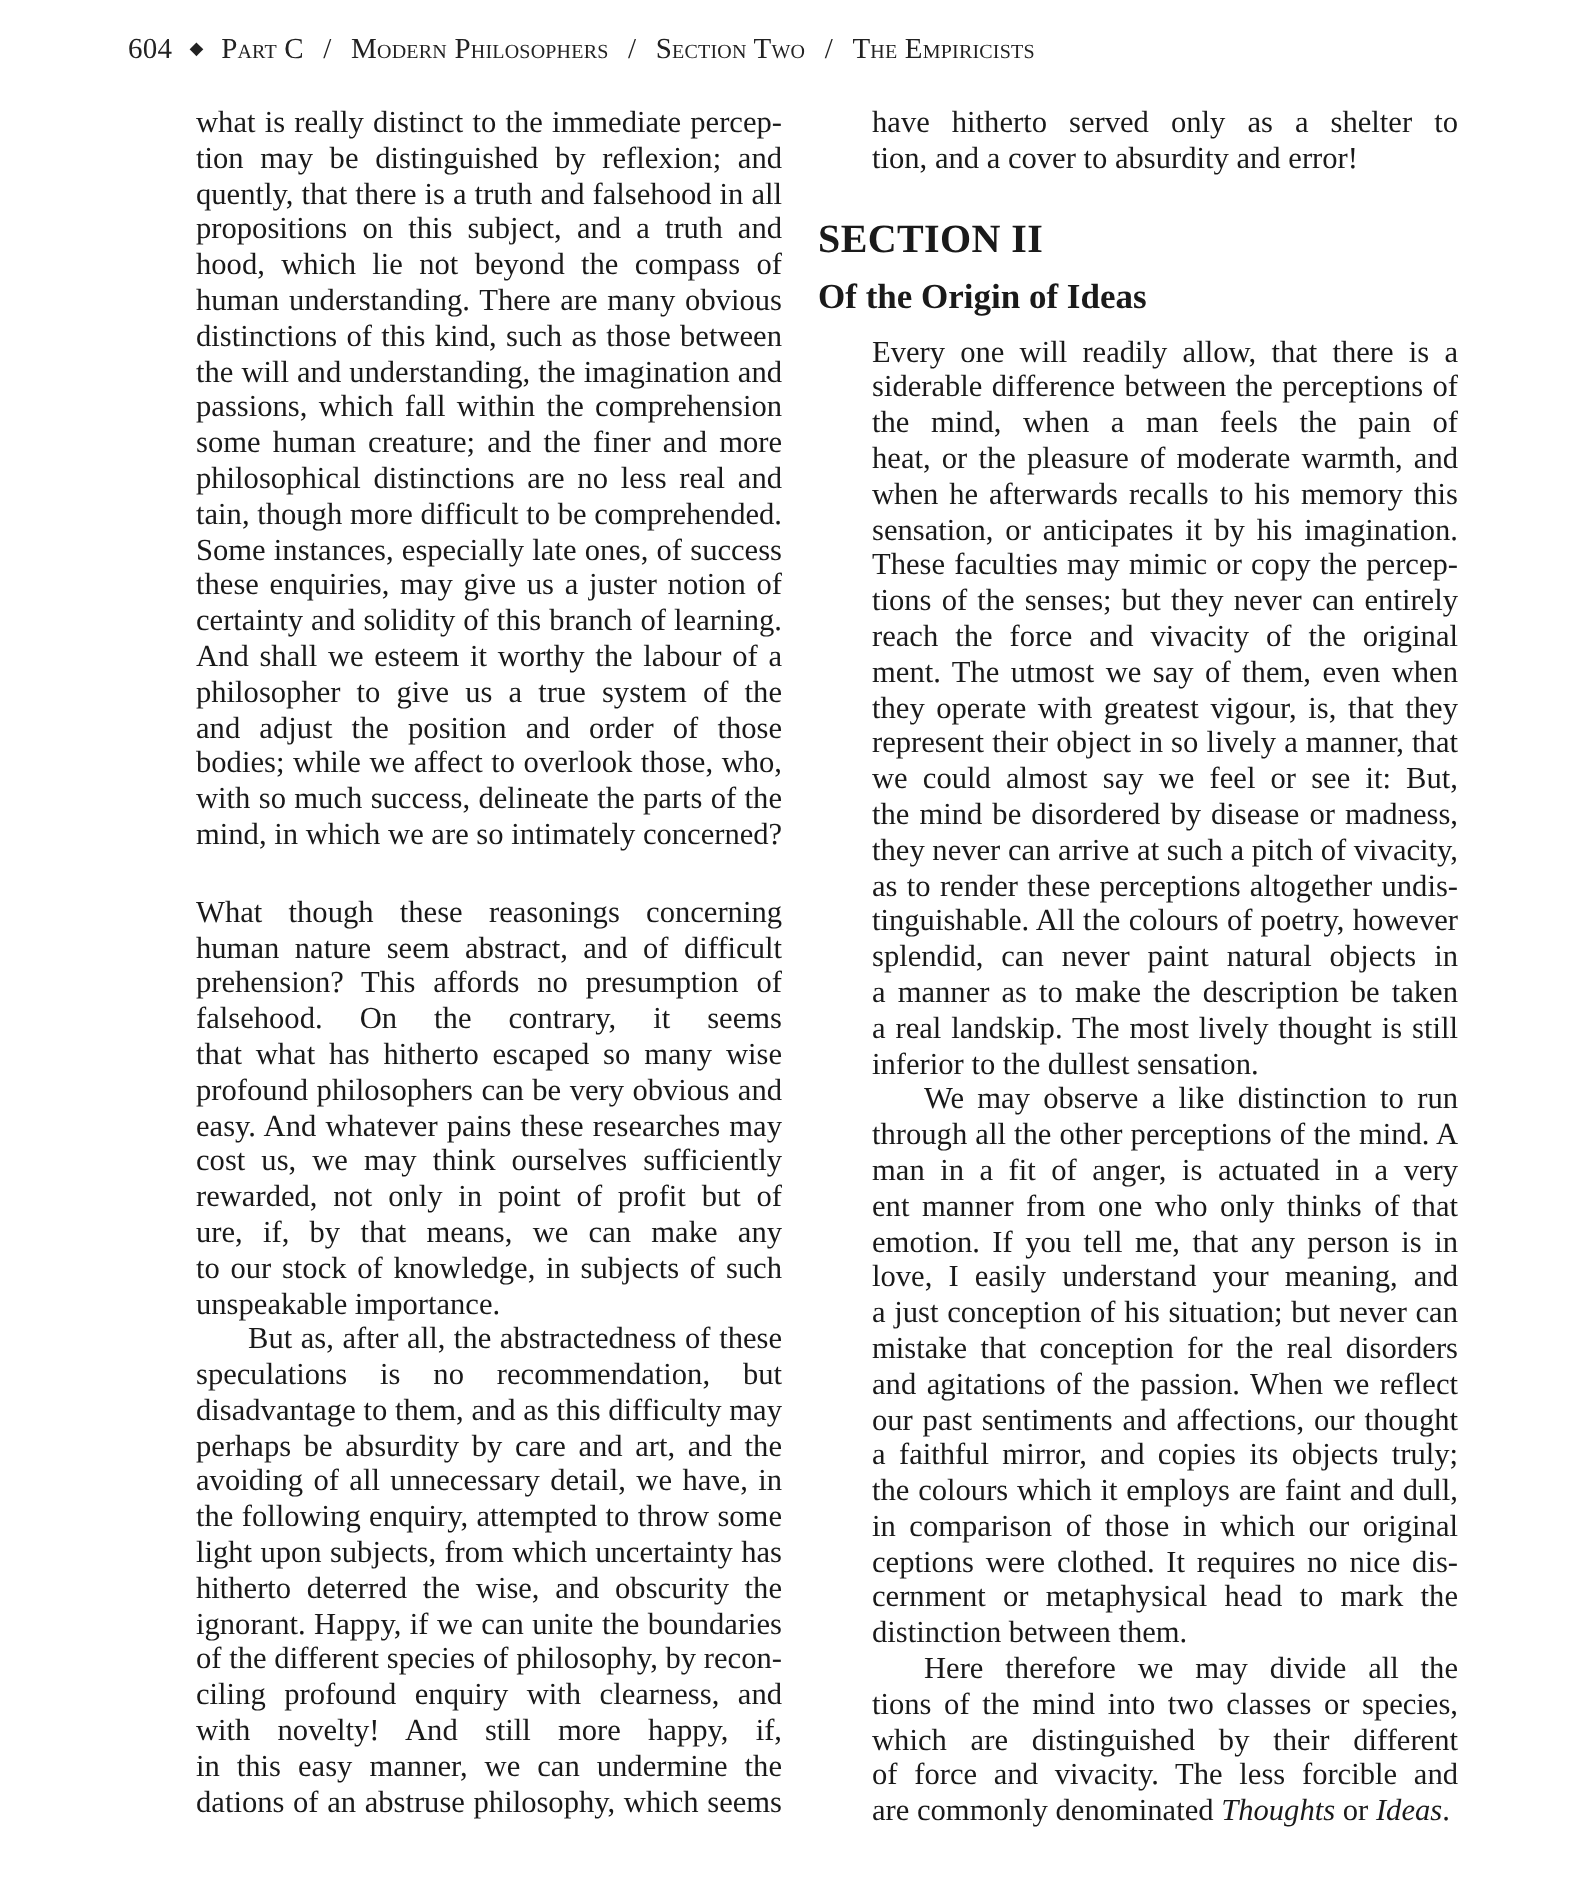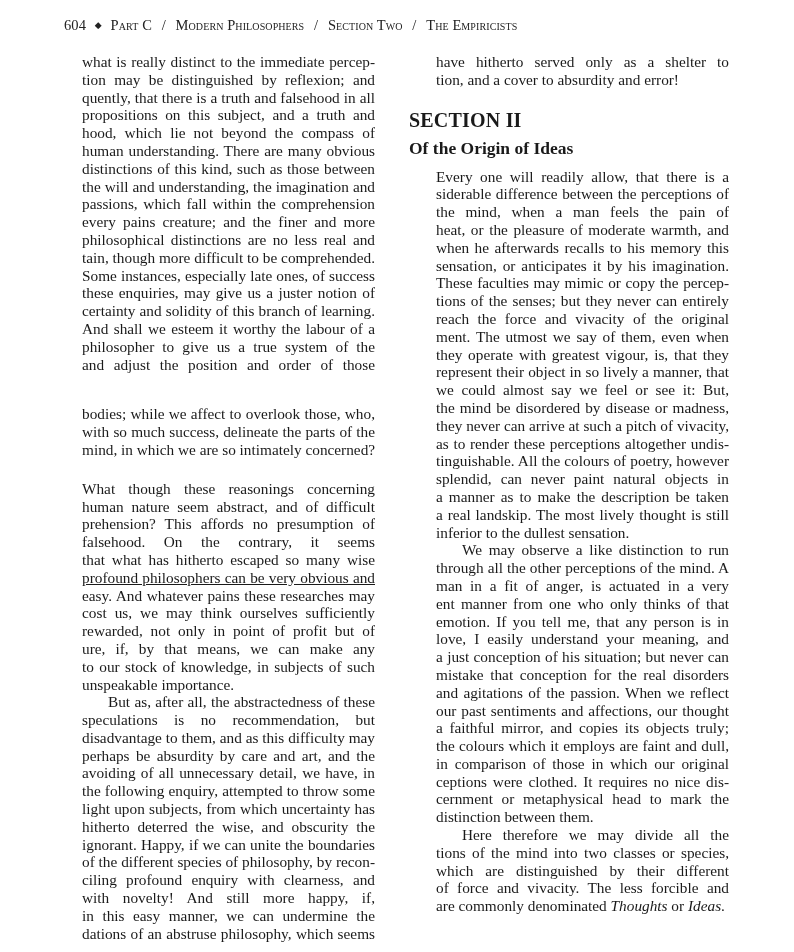--- a/index.html
+++ b/index.html
@@ -14,21 +14,21 @@
     color: #222;
   }
   .running-head .sc { font-variant: small-caps; }
   .running-head .sep { margin: 0 6px; }
   .running-head .orn { font-size: 9px; margin: 0 5px; position: relative; top: -2px; }
 
   .col {
     position: absolute; top: 53px;
     font-size: 15.3px; line-height: 17.8px;
   }
-  .col-left { left: 82px; width: 293px; }
+  .col-left { left: 98px; width: 293px; }
   .col-right { left: 409px; width: 320px; }
 
   .line {
     display: block; height: 17.8px; white-space: nowrap;
     text-align: justify; text-align-last: justify;
     position: relative;
   }
   .line.last { text-align-last: left; }
   .line.indent { padding-left: 26px; }
   .body-r { margin-left: 27px; }
@@ -63,41 +63,41 @@
   <div id="lp1">
       <span class="line" style="white-space: normal; overflow: hidden;"><span>what is really distinct to the immediate percep-</span></span>
       <span class="line" style="white-space: normal; overflow: hidden;"><span>tion may be distinguished by reflexion; and conse-</span></span>
       <span class="line" style="white-space: normal; overflow: hidden;"><span>quently, that there is a truth and falsehood in all</span></span>
       <span class="line" style="white-space: normal; overflow: hidden;"><span>propositions on this subject, and a truth and false-</span></span>
       <span class="line" style="white-space: normal; overflow: hidden;"><span>hood, which lie not beyond the compass of</span></span>
       <span class="line" style="white-space: normal; overflow: hidden;"><span>human understanding. There are many obvious</span></span>
       <span class="line" style="white-space: normal; overflow: hidden;"><span>distinctions of this kind, such as those between</span></span>
       <span class="line" style="white-space: normal; overflow: hidden;"><span>the will and understanding, the imagination and</span></span>
       <span class="line" style="white-space: normal; overflow: hidden;"><span>passions, which fall within the comprehension of</span></span>
-      <span class="line" style="white-space: normal; overflow: hidden;"><span>every pains creature; and the finer and more</span></span>
+      <span class="line" style="white-space: normal; overflow: hidden;"><span>some human creature; and the finer and more</span></span>
       <span class="line" style="white-space: normal; overflow: hidden;"><span>philosophical distinctions are no less real and cer-</span></span>
       <span class="line" style="white-space: normal; overflow: hidden;"><span>tain, though more difficult to be comprehended.</span></span>
       <span class="line" style="white-space: normal; overflow: hidden;"><span>Some instances, especially late ones, of success in</span></span>
       <span class="line" style="white-space: normal; overflow: hidden;"><span>these enquiries, may give us a juster notion of the</span></span>
       <span class="line" style="white-space: normal; overflow: hidden;"><span>certainty and solidity of this branch of learning.</span></span>
       <span class="line" style="white-space: normal; overflow: hidden;"><span>And shall we esteem it worthy the labour of a</span></span>
       <span class="line" style="white-space: normal; overflow: hidden;"><span>philosopher to give us a true system of the planets,</span></span>
       <span class="line" style="white-space: normal; overflow: hidden;"><span>and adjust the position and order of those remote</span></span>
-      <span class="line" style="white-space: normal; overflow: hidden; margin-top: 32px;"><span>bodies; while we affect to overlook those, who,</span></span>
+      <span class="line" style="white-space: normal; overflow: hidden;"><span>bodies; while we affect to overlook those, who,</span></span>
       <span class="line" style="white-space: normal; overflow: hidden;"><span>with so much success, delineate the parts of the</span></span>
       <span class="line last"><span>mind, in which we are so intimately concerned?</span></span>
     </div>
   <div class="gap"></div>
   <div id="lp10">
       <span class="line" style="white-space: normal; overflow: hidden;"><span>What though these reasonings concerning</span></span>
       <span class="line" style="white-space: normal; overflow: hidden;"><span>human nature seem abstract, and of difficult com-</span></span>
       <span class="line" style="white-space: normal; overflow: hidden;"><span>prehension? This affords no presumption of their</span></span>
       <span class="line" style="white-space: normal; overflow: hidden;"><span>falsehood. On the contrary, it seems impossible,</span></span>
       <span class="line" style="white-space: normal; overflow: hidden;"><span>that what has hitherto escaped so many wise and</span></span>
-      <span class="line" style="white-space: normal; overflow: hidden; text-decoration: underline;"><span>profound philosophers can be very obvious and</span></span>
+      <span class="line" style="white-space: normal; overflow: hidden;"><span>profound philosophers can be very obvious and</span></span>
       <span class="line" style="white-space: normal; overflow: hidden;"><span>easy. And whatever pains these researches may</span></span>
       <span class="line" style="white-space: normal; overflow: hidden;"><span>cost us, we may think ourselves sufficiently</span></span>
       <span class="line" style="white-space: normal; overflow: hidden;"><span>rewarded, not only in point of profit but of pleas-</span></span>
       <span class="line" style="white-space: normal; overflow: hidden;"><span>ure, if, by that means, we can make any addition</span></span>
       <span class="line" style="white-space: normal; overflow: hidden;"><span>to our stock of knowledge, in subjects of such</span></span>
       <span class="line last"><span>unspeakable importance.</span></span>
     </div>
   <div id="lp10b">
       <span class="line indent" style="white-space: normal; overflow: hidden;"><span>But as, after all, the abstractedness of these</span></span>
       <span class="line" style="white-space: normal; overflow: hidden;"><span>speculations is no recommendation, but madness a</span></span>

